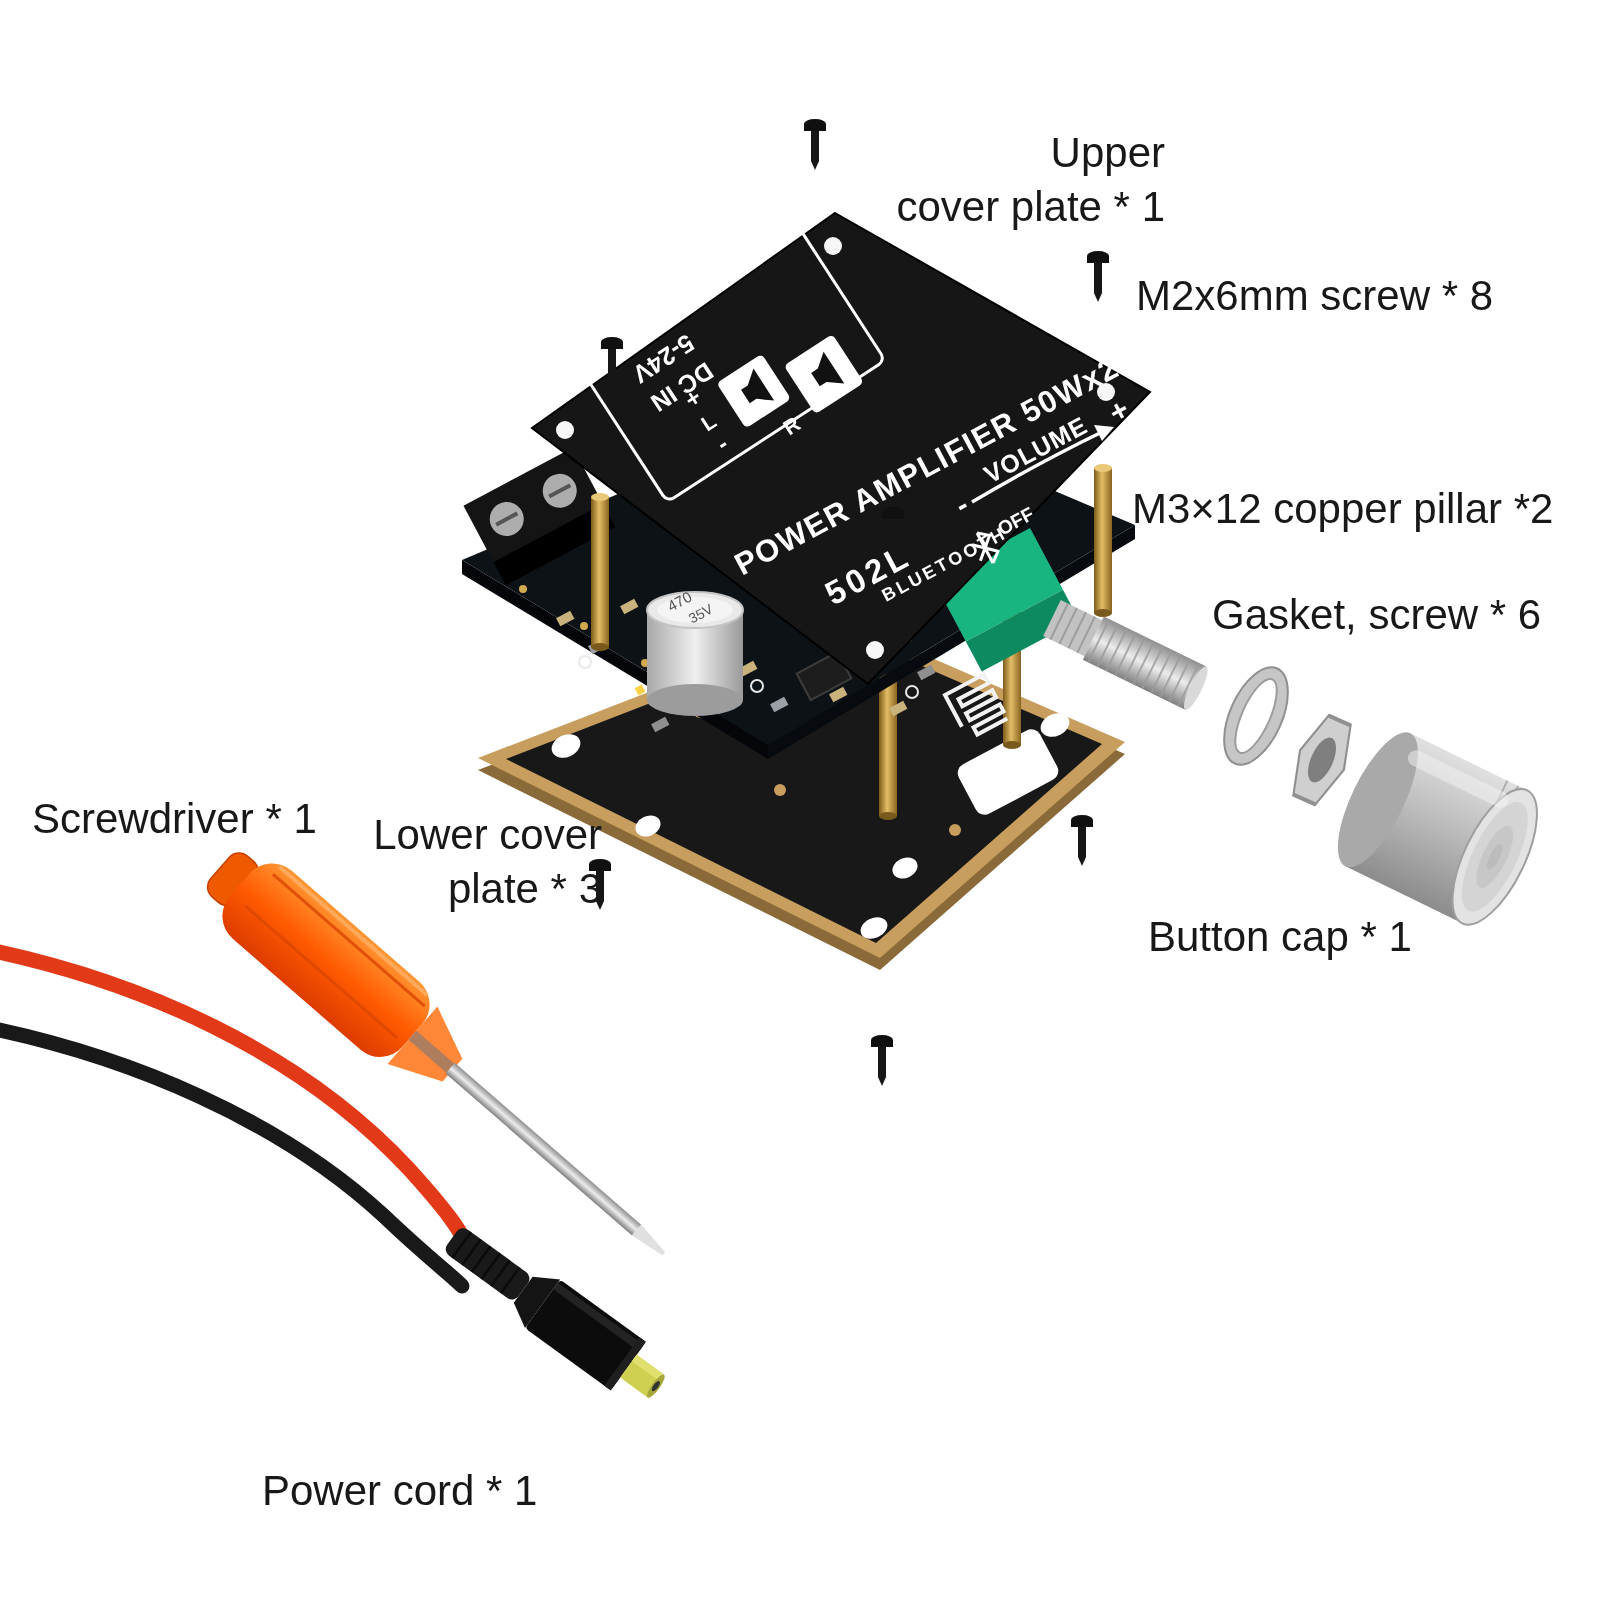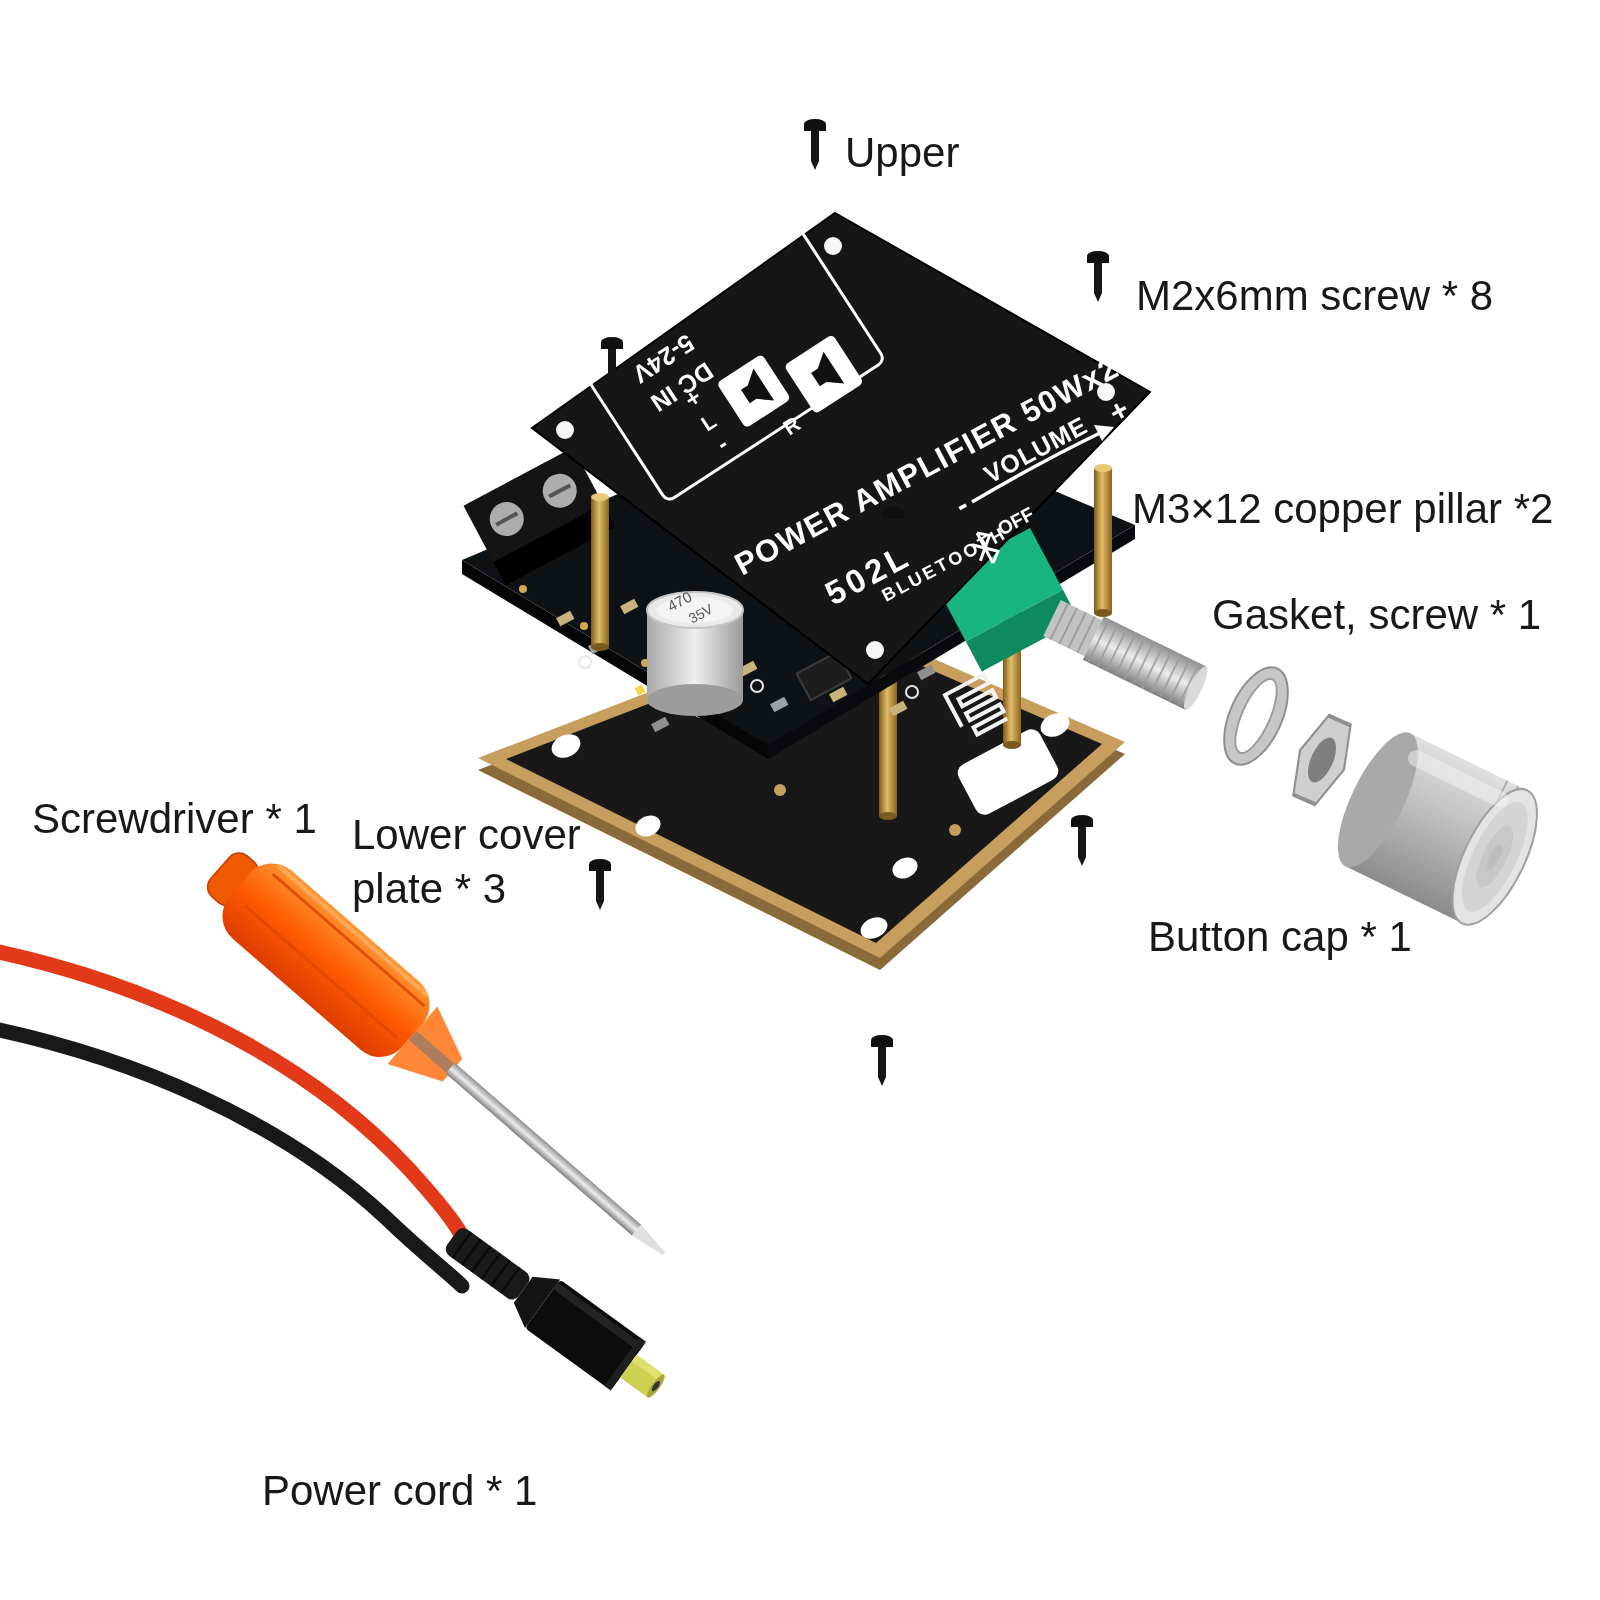--- a/index.html
+++ b/index.html
@@ -1,19 +1,19 @@
 <!DOCTYPE html>
 <html><head>
 <meta charset="utf-8">
 <style>
   html,body{margin:0;padding:0;background:#fff}
   .stage{position:relative;width:1600px;height:1600px;background:#fff;font-family:"Liberation Sans",sans-serif;overflow:hidden}
   .stage svg{position:absolute;left:0;top:0}
   .lbl{position:absolute;color:#181818;font-size:42px;line-height:1.28;white-space:nowrap}
-  .lbl.center{text-align:left}
+  .lbl.center{text-align:right}
   #lbl-upper{left:845px;top:126px;width:320px}
   #lbl-m2{left:1136px;top:269px}
   #lbl-pcb{left:268px;top:440px}
   #lbl-pillar{left:1132px;top:482px}
   #lbl-gasket{left:1212px;top:588px}
   #lbl-buttoncap{left:1148px;top:910px}
   #lbl-screwdriver{left:32px;top:792px}
   #lbl-lower{left:352px;top:808px;width:250px}
   #lbl-power{left:262px;top:1464px}
   svg text{font-family:"Liberation Sans",sans-serif}
@@ -261,24 +261,25 @@
   <use href="#screwShape" transform="translate(1098,252)"></use>
   <use href="#screwShape" transform="translate(612,338)"></use>
   <use href="#screwShape" transform="translate(893,508)"></use>
   <use href="#screwShape" transform="translate(600,860)"></use>
   <use href="#screwShape" transform="translate(1082,816)"></use>
   <use href="#screwShape" transform="translate(882,1036)"></use>
 </svg>
 
 <div class="lbl center" id="lbl-upper">
   <div>Upper</div>
+  <div>cover plate * 1</div>
 </div>
 <div class="lbl" id="lbl-m2">M2x6mm screw * 8</div>
 <div class="lbl" id="lbl-pillar">M3×12 copper pillar *2</div>
-<div class="lbl" id="lbl-gasket">Gasket, screw * 1</div>
+<div class="lbl" id="lbl-gasket">Gasket, screw * 6</div>
 <div class="lbl" id="lbl-buttoncap">Button cap * 1</div>
 <div class="lbl" id="lbl-screwdriver">Screwdriver * 1</div>
 <div class="lbl center" id="lbl-lower">
   <div>Lower cover</div>
   <div>plate * 3</div>
 </div>
 <div class="lbl" id="lbl-power">Power cord * 1</div>
 
 </div>
 

